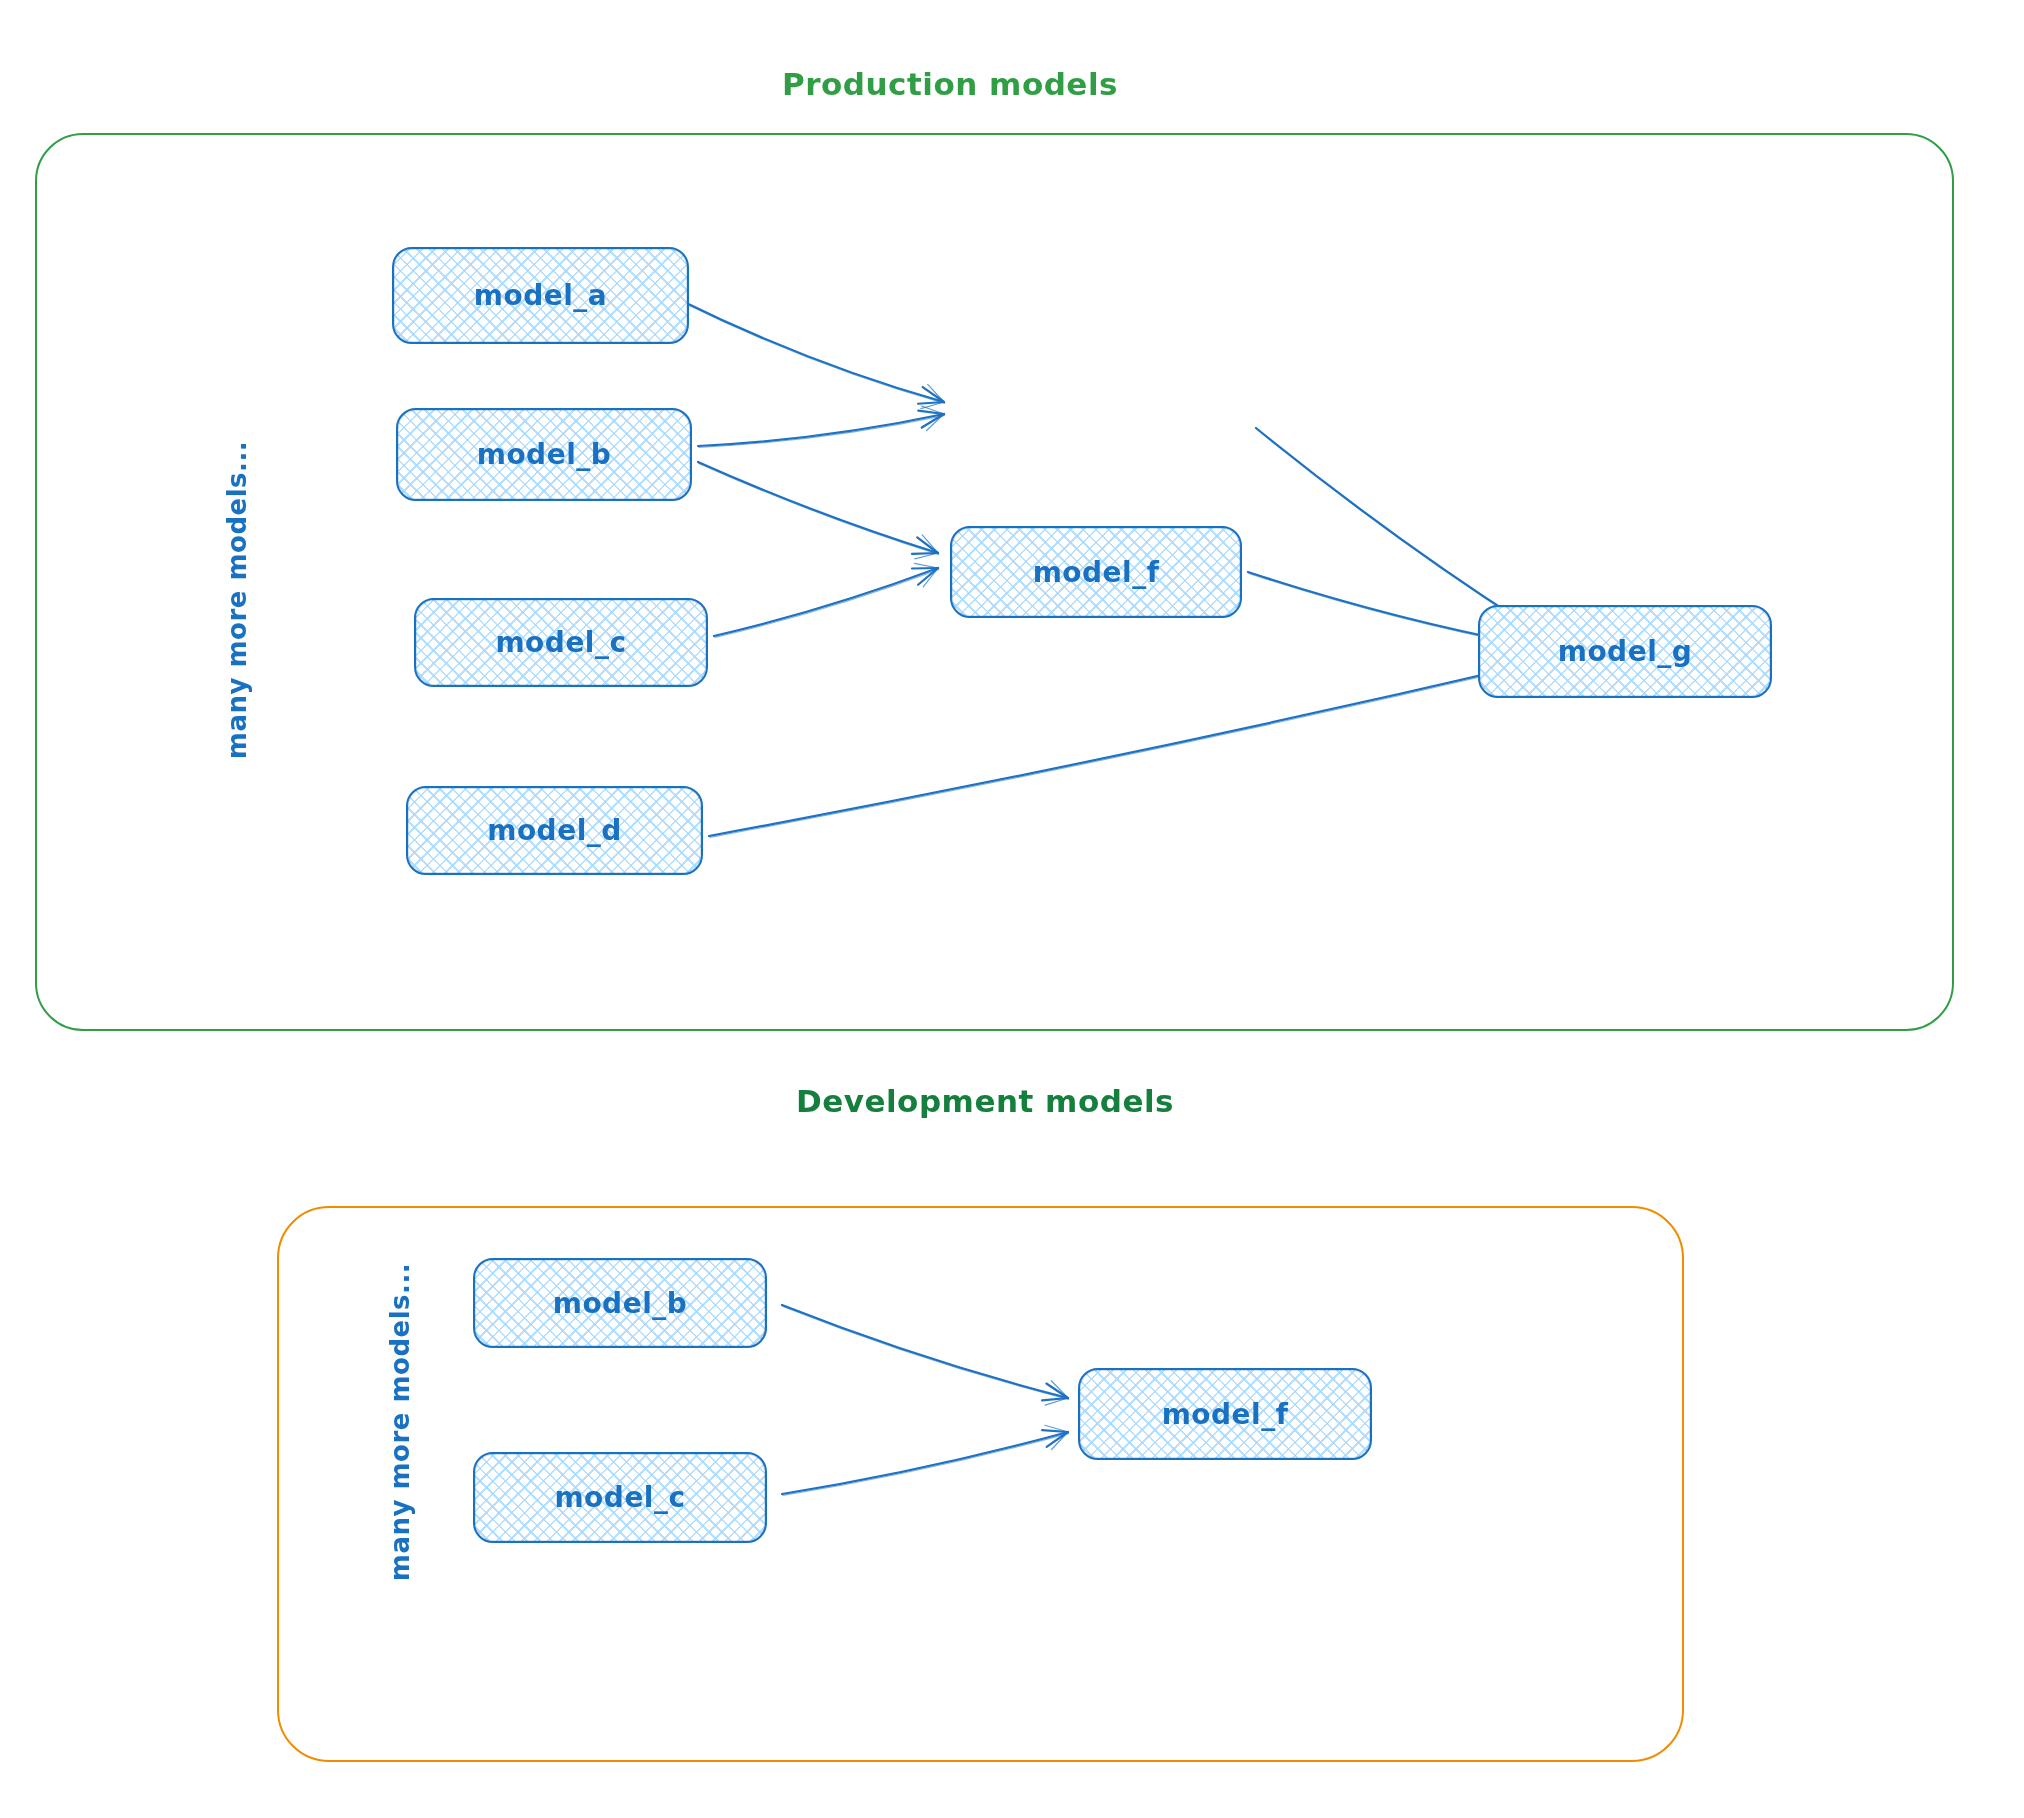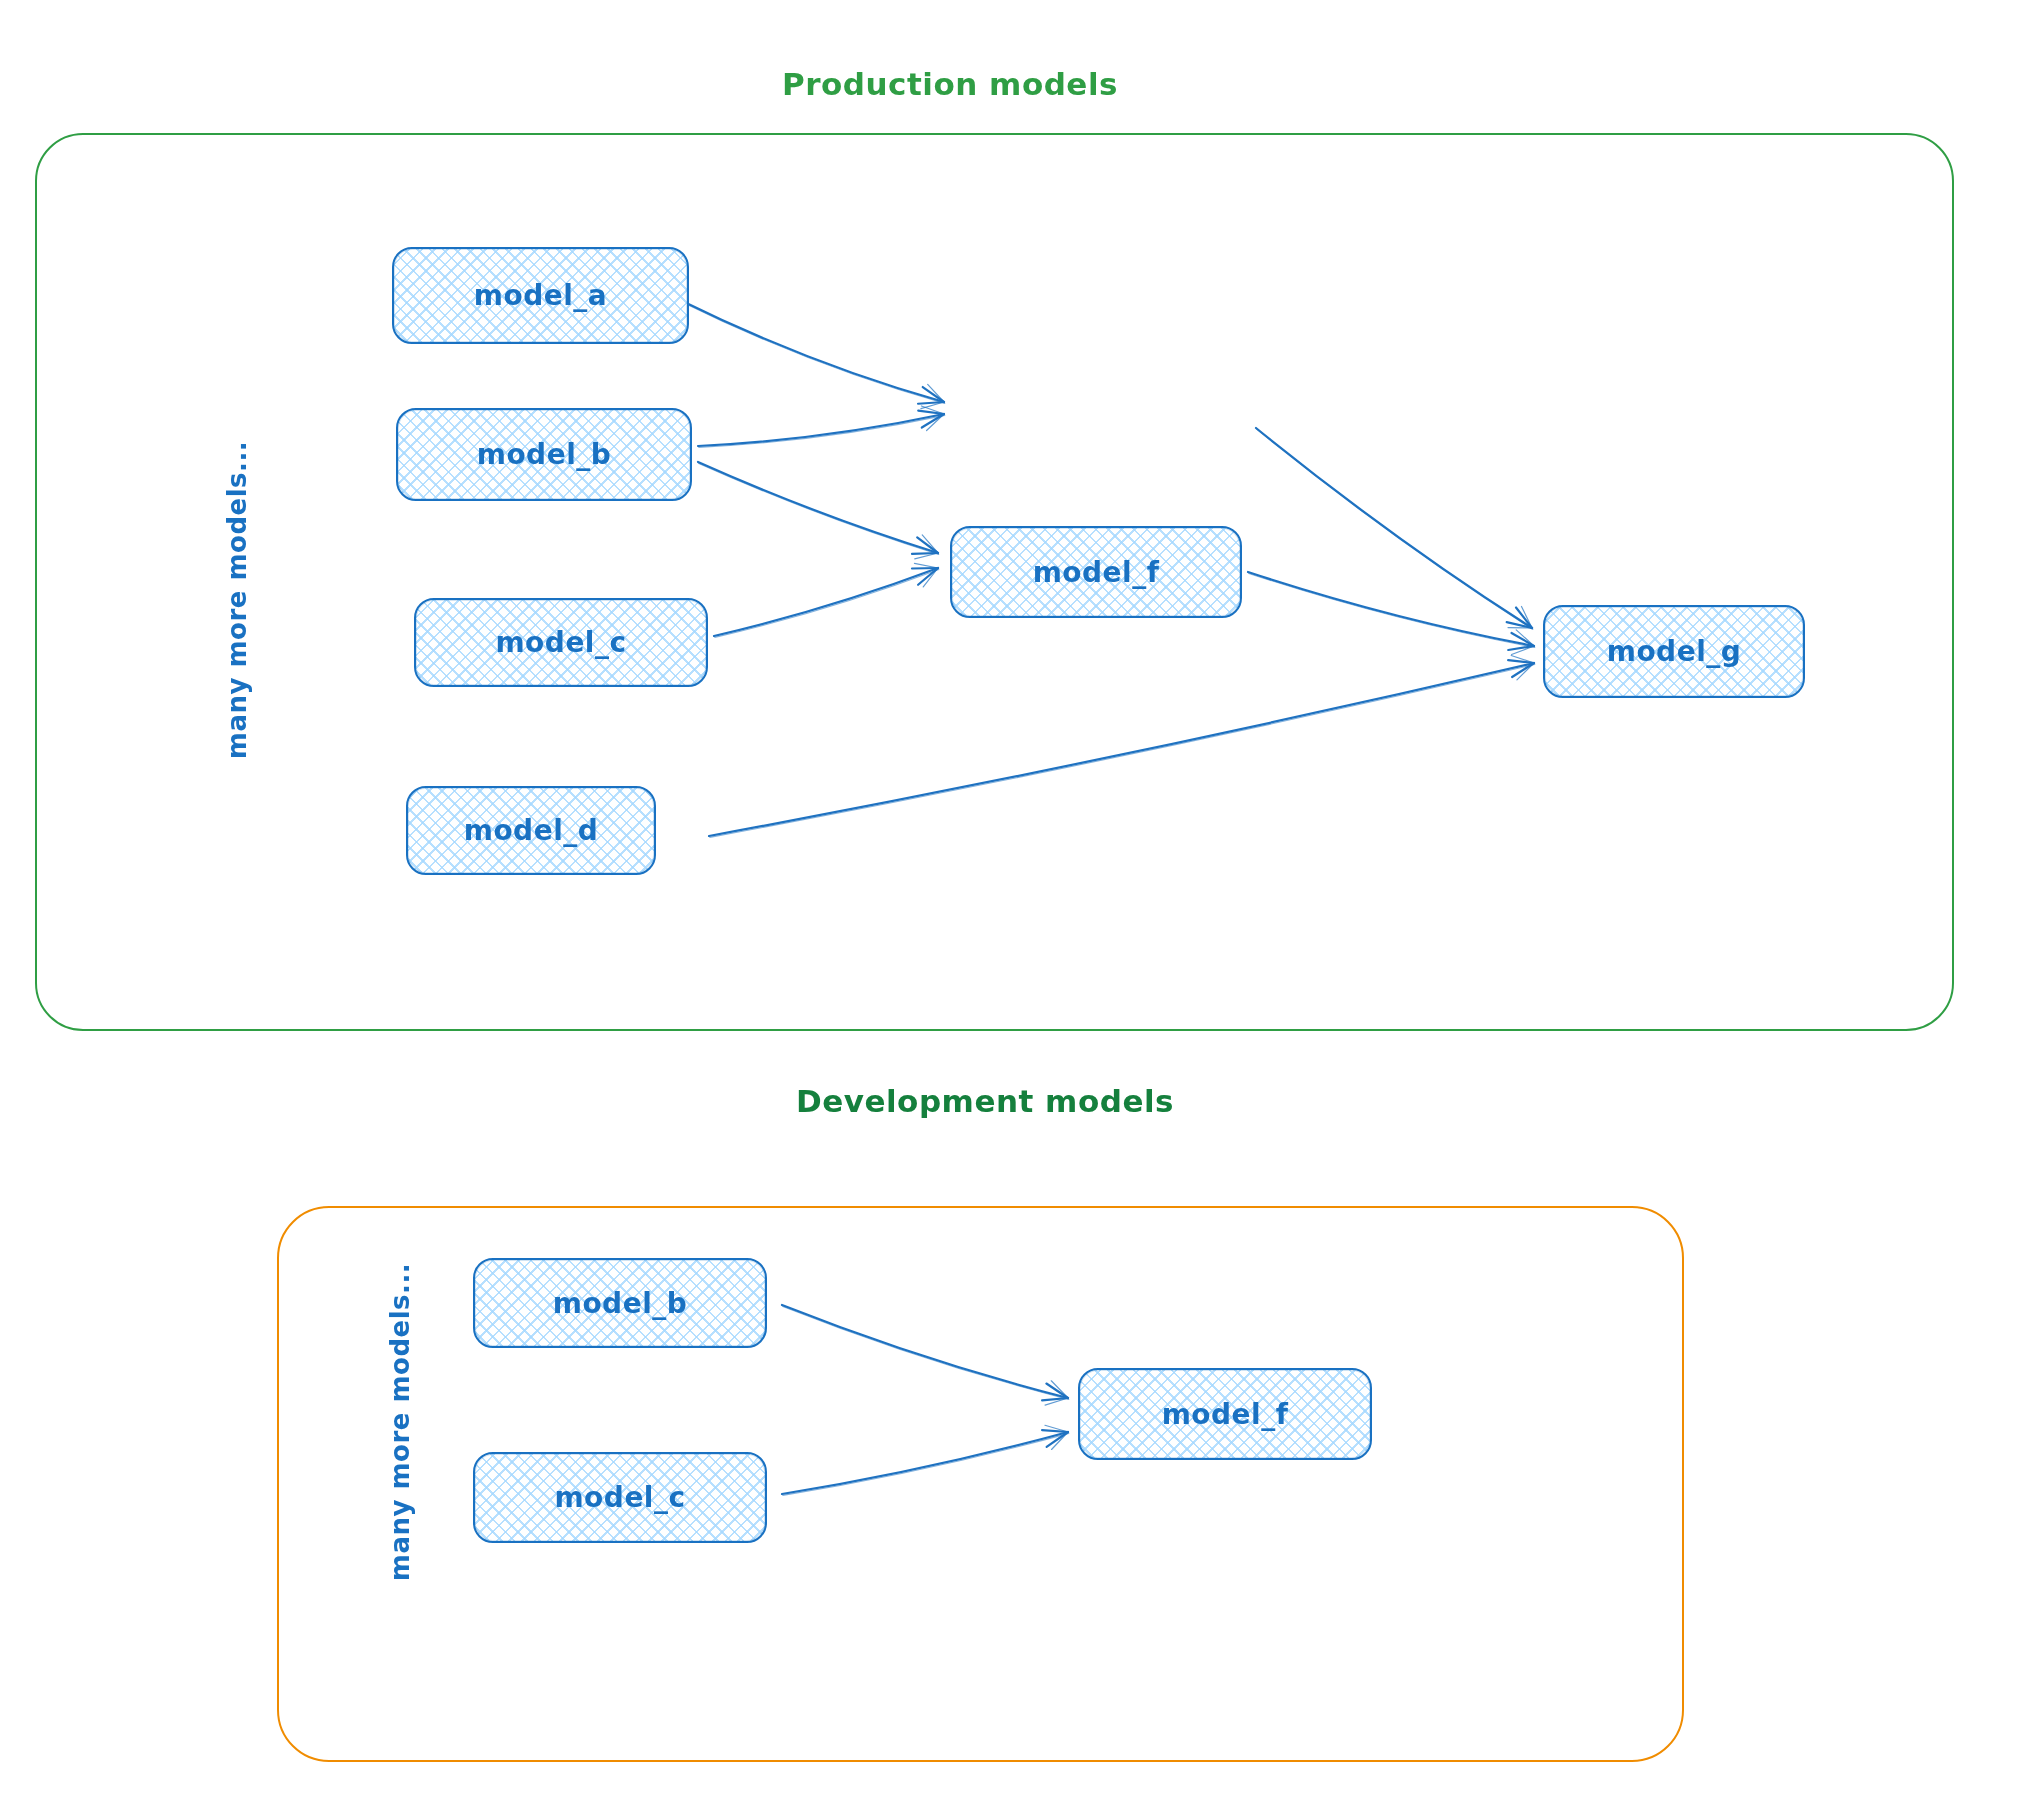--- a/index.html
+++ b/index.html
@@ -138,27 +138,27 @@
     <div class="side-label" style="left: 237px; top: 600px;">many more models...</div>
     <div class="node" style="left: 392px; top: 247px; width: 297px; height: 97px;">
       <span>model_a</span>
     </div>
     <div class="node" style="left: 396px; top: 408px; width: 296px; height: 93px;">
       <span>model_b</span>
     </div>
     <div class="node" style="left: 414px; top: 598px; width: 294px; height: 89px;">
       <span>model_c</span>
     </div>
-    <div class="node" style="left: 406px; top: 786px; width: 250px; height: 89px;">
+    <div class="node" style="left: 406px; top: 786px; width: 297px; height: 89px;">
       <span>model_d</span>
     </div>
     <div class="node" style="left: 950px; top: 526px; width: 292px; height: 92px;">
       <span>model_f</span>
     </div>
-    <div class="node" style="left: 1543px; top: 605px; width: 262px; height: 93px; justify-content: center;">
+    <div class="node" style="left: 1478px; top: 605px; width: 294px; height: 93px; justify-content: center;">
       <span>model_g</span>
     </div>
     <div class="section-box" style="left: 277px; top: 1206px; width: 1403px; height: 552px; border-radius: 52px; border-color: rgb(240, 140, 0);"></div>
     <div class="section-title" style="left: 985px; top: 1083px; color: #15803d;">Development models</div>
     <div class="side-label" style="left: 400px; top: 1422px;">many more models...</div>
     <div class="node" style="left: 473px; top: 1258px; width: 294px; height: 90px;">
       <span>model_b</span>
     </div>
     <div class="node" style="left: 473px; top: 1452px; width: 294px; height: 91px;">
       <span>model_c</span>

